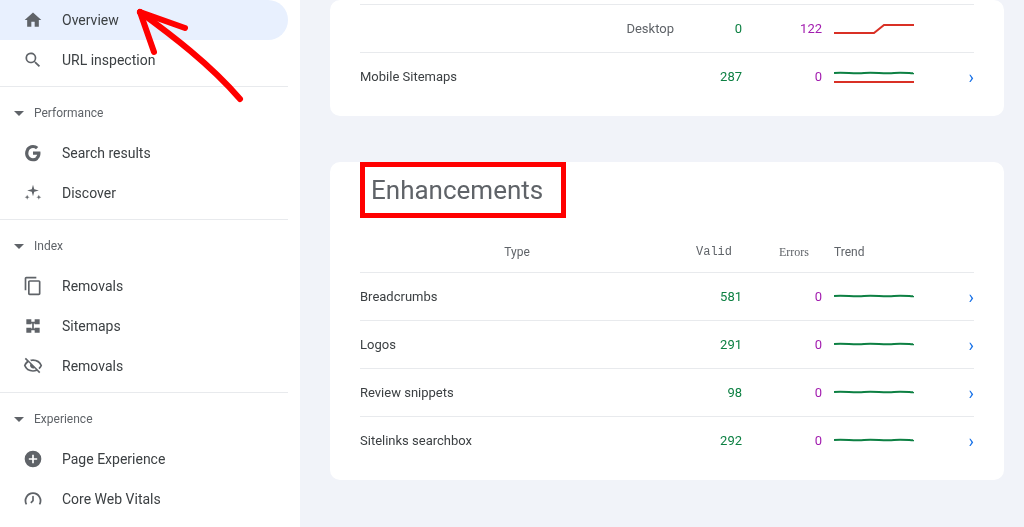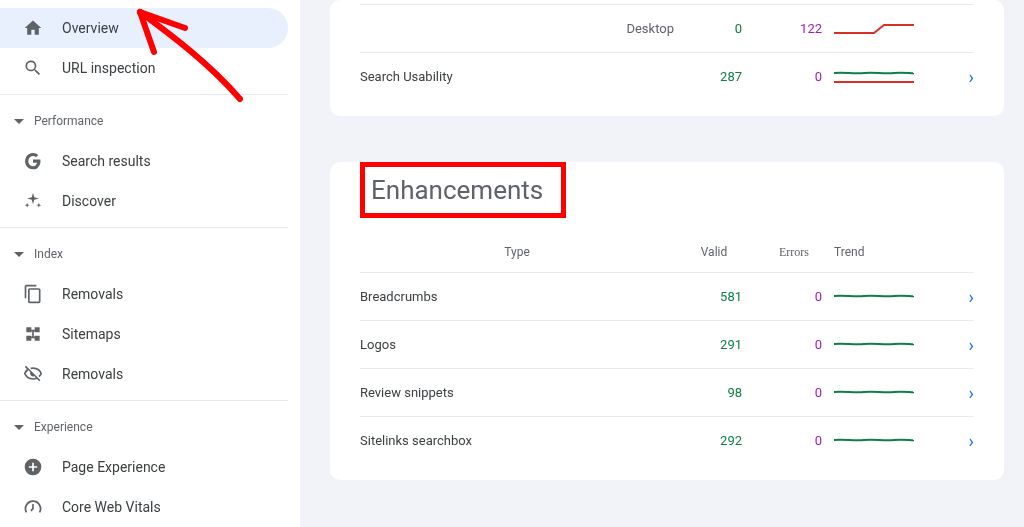--- a/index.html
+++ b/index.html
@@ -9,21 +9,21 @@
     width: 1024px;
     height: 527px;
     overflow: hidden;
     display: flex;
     color: #3c4043;
   }
   
   .sidebar {
     width: 300px;
     background: #fff;
-    padding: 8px 12px 0 0;
+    padding: 0 12px 0 0;
     font-size: 14px;
   }
   .side-item {
     display: flex;
     align-items: center;
     height: 40px;
     padding-left: 22px;
     border-radius: 0 20px 20px 0;
     cursor: pointer;
   }
@@ -86,21 +86,21 @@
   }
   .row.head {
     border-top: none;
     color: #5f6368;
     font-size: 12px;
     height: 40px;
   }
   .row .type  { color: #3c4043; }
   .row.head .type { color: #5f6368; text-align: center; }
   .row .valid { color: #0d8043; text-align: right; padding-right: 12px; }
-  .row.head .valid { color: #5f6368; text-align: center; padding-right: 0; }
+  .row.head .valid { color: #5f6368; text-align: center; padding-right: 0; font-family: Liberation Mono, monospace; }
   .row .errors { color: #a21caf; text-align: right; padding-right: 12px; }
   .row.head .errors { color: #5f6368; text-align: center; padding-right: 0; font-family: Liberation Serif, serif; }
   .row .trend { display: flex; align-items: center; }
   .row .go {
     text-align: right;
     color: #1a73e8;
     font-size: 18px;
     cursor: pointer;
   }
   
@@ -256,21 +256,21 @@
       <span class="valid">0</span>
       <span class="errors">122</span>
       <span class="trend">
         <svg class="sparkstep" viewBox="0 0 80 16">
             <path stroke="#d93025" d="M0 12 L40 12 L50 4 L80 4"></path>
           </svg>
       </span>
       <span class="go"></span>
     </div>
     <div class="row">
-      <span class="type">Search Usability</span>
+      <span class="type">Mobile Sitemaps</span>
       <span class="valid">287</span>
       <span class="errors">0</span>
       <span class="trend">
         <svg class="spark2" viewBox="0 0 80 16">
           <path stroke="#0d8043" d="M0 4 C10 3,20 5,30 4 C40 3,50 5,60 4 C70 3,80 5,80 4"></path>
           <path stroke="#d93025" d="M0 13 L80 13"></path>
         </svg>
       </span>
       <span class="go">›</span>
     </div>

